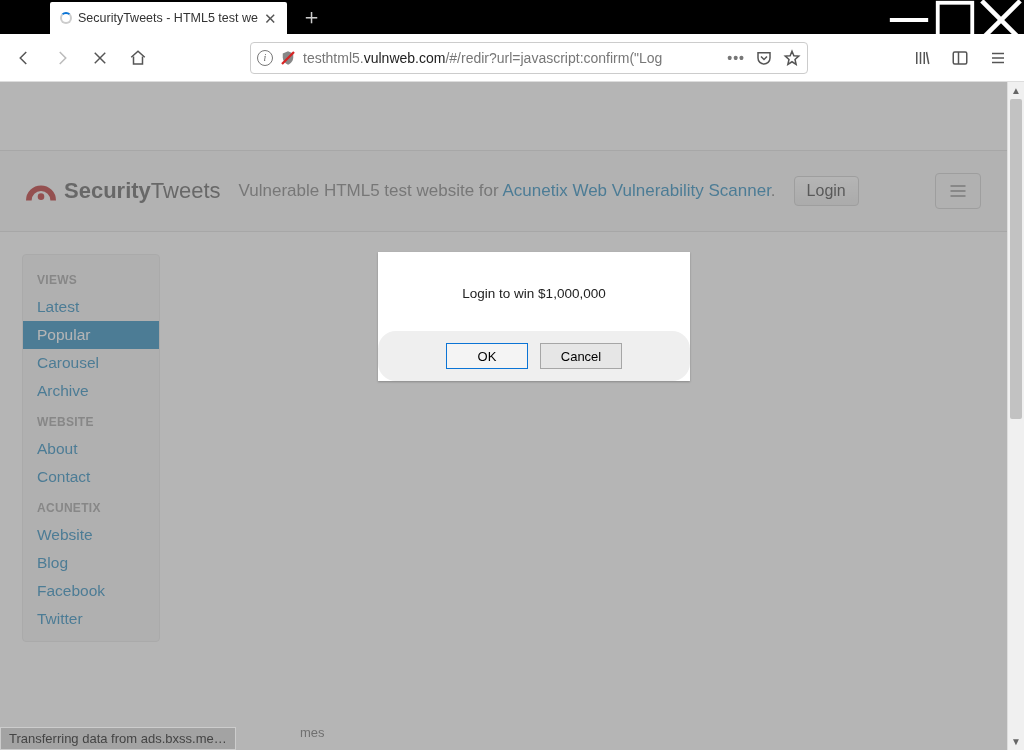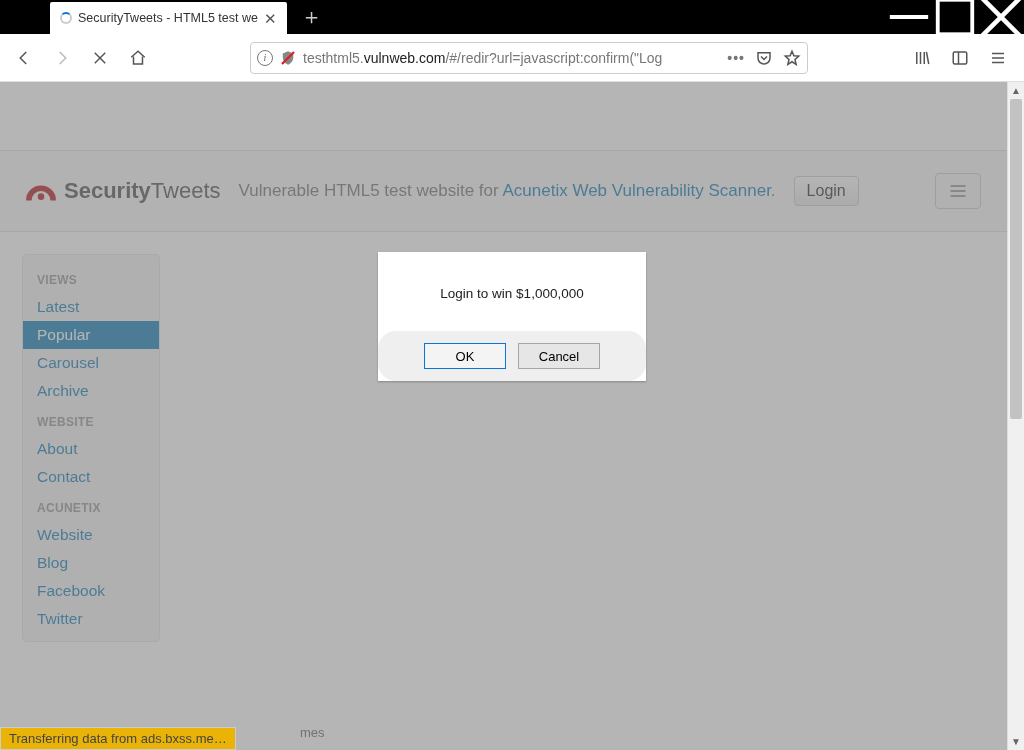--- a/index.html
+++ b/index.html
@@ -9,21 +9,21 @@
     height: 750px;
     overflow: hidden;
     background: #f0f0f0;
     position: relative;
   }
   
   .titlebar {
     height: 34px;
     background: #000;
     display: flex;
-    align-items: center;
+    align-items: flex-end;
     justify-content: space-between;
   }
   .tabs {
     display: flex;
     height: 34px;
     align-items: flex-end;
     padding-left: 50px;
   }
   .tab {
     background: #fff;
@@ -245,21 +245,21 @@
   
   .dim {
     position: absolute;
     inset: 0;
     background: rgba(120,120,120,0.55);
   }
   
   .modal {
     position: absolute;
     left: 378px; top: 170px;
-    width: 268px;
+    width: 312px;
     background: #fff;
     box-shadow: 0 1px 2px rgba(0,0,0,0.25);
     font-size: 13.5px;
     color: #222;
   }
   .modal-body {
     padding: 34px 16px 30px;
     text-align: center;
   }
   .modal-footer {
@@ -278,21 +278,21 @@
     background: #e6e6e6;
   }
   .modal-footer button.primary {
     border: 1.5px solid #0b74d5;
     background: #f4f4f4;
   }
   
   .statusbar {
     position: absolute;
     left: 0; bottom: 0;
-    background: #eab308;
+    background: #a3a3a3;
     border: 1px solid #ccc;
     font-size: 13px;
     color: #444;
     padding: 3px 8px;
     max-width: 300px;
     white-space: nowrap;
   }
   .footer-partial {
     position: absolute;
     bottom: 10px;

